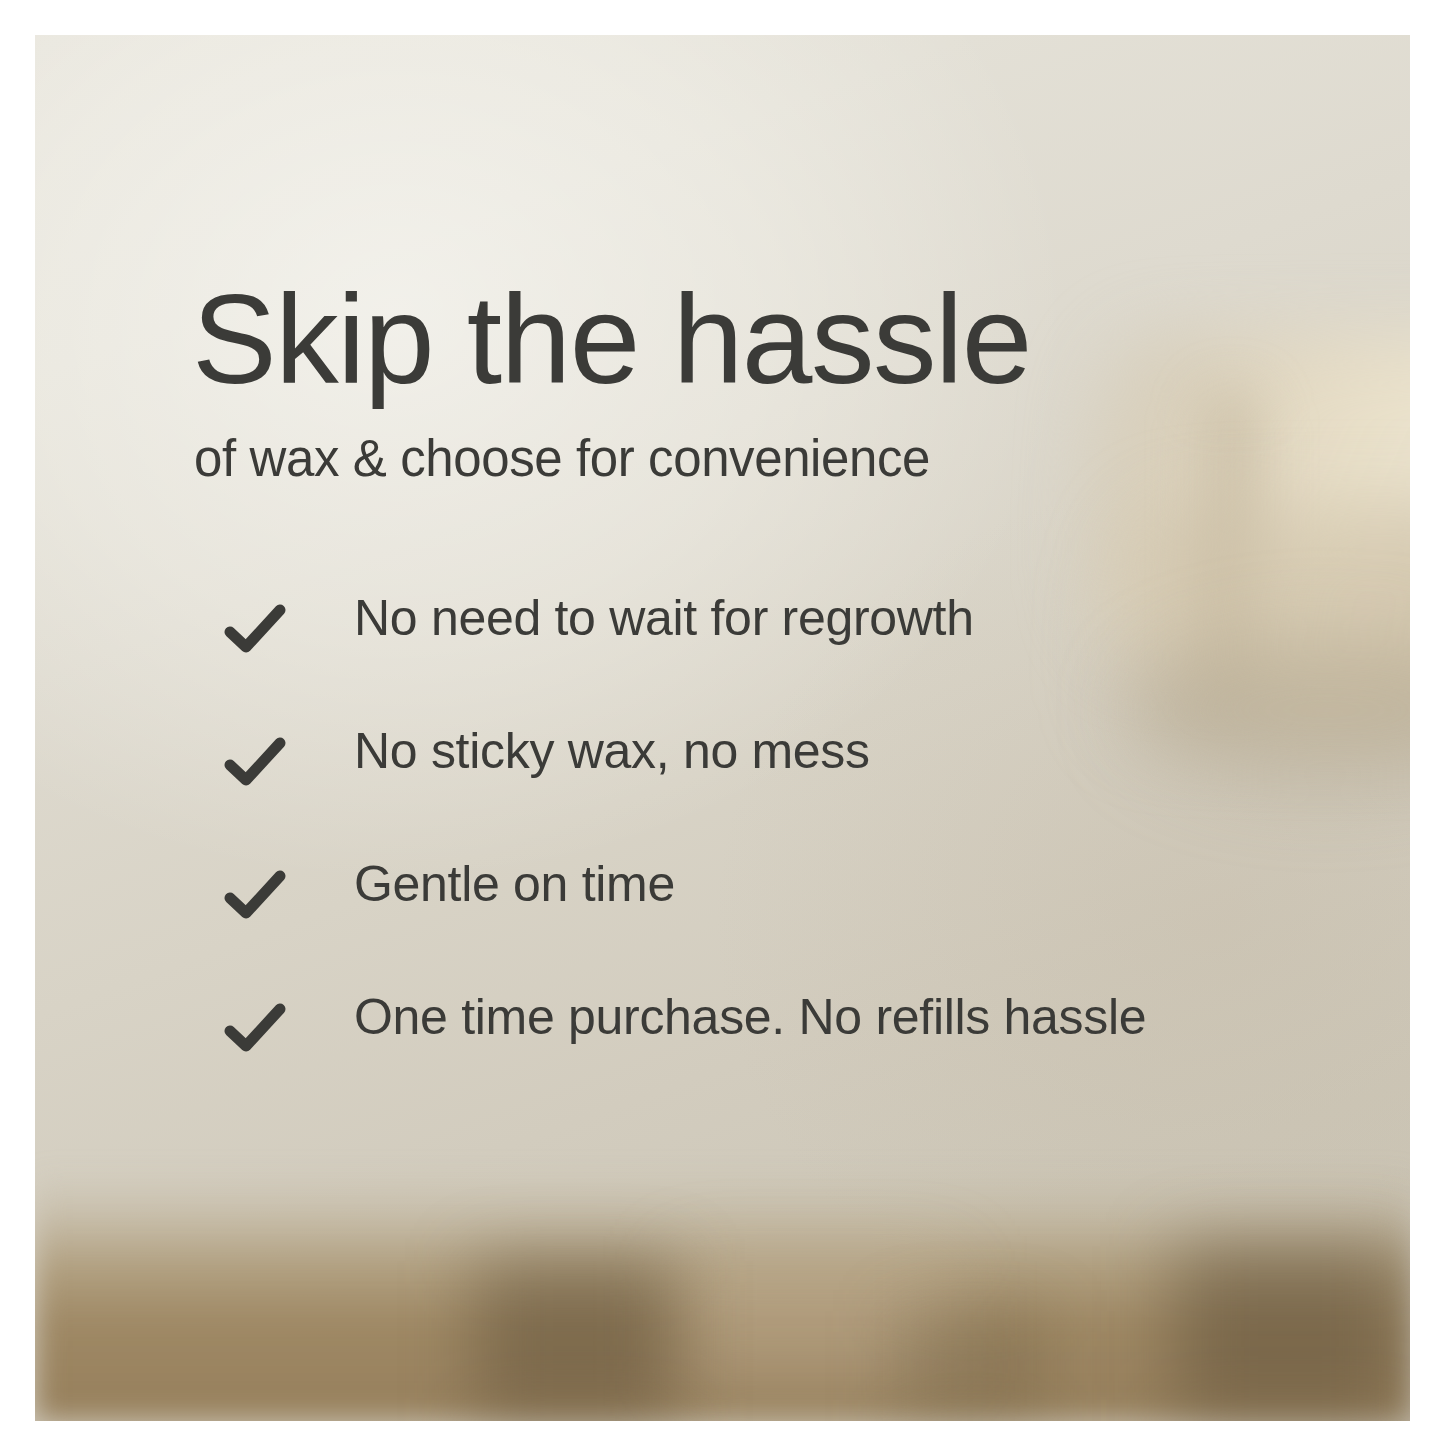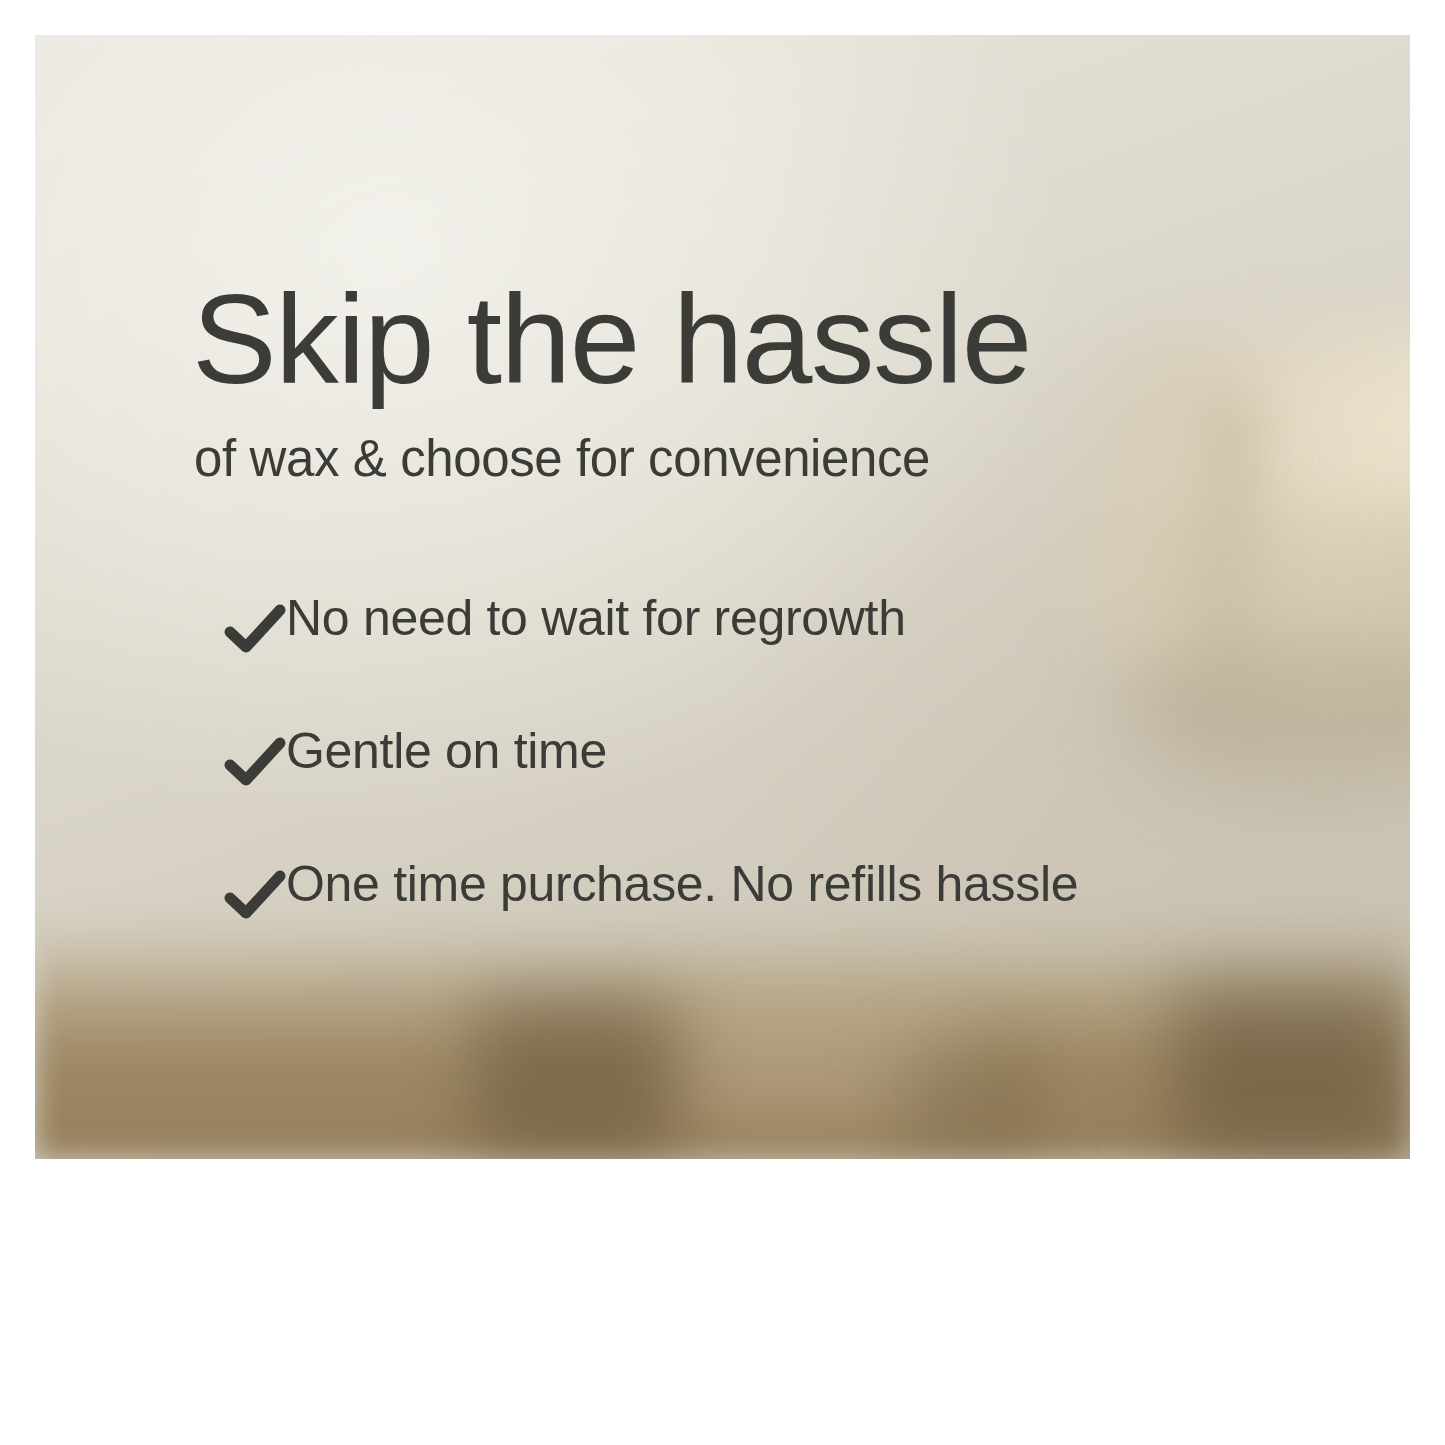--- a/index.html
+++ b/index.html
@@ -17,21 +17,21 @@
     overflow: hidden;
     font-family: "Liberation Sans", "DejaVu Sans", sans-serif;
   }
 
   
   .photo-frame {
     position: absolute;
     left: 35px;
     top: 35px;
     width: 1375px;
-    height: 1124px;
+    height: 1386px;
     overflow: hidden;
     background: #fca5a5;
   }
 
   
   .wall-base {
     position: absolute;
     inset: 0;
     background:
       linear-gradient(160deg,
@@ -217,20 +217,21 @@
     margin-top: 8px;
   }
   .check-icon svg {
     display: block;
     width: 62px;
     height: 56px;
   }
 
   .feature-text {
     flex: 0 0 auto;
+    margin-left: 68px;
     font-size: 50px;
     font-weight: 400;
     letter-spacing: -0.3px;
     line-height: 1;
     color: #3b3b38;
     white-space: nowrap;
   }
 </style>
 </head>
 <body>
@@ -263,20 +264,28 @@
 
         <div class="feature-row">
           <span class="check-icon">
             <svg viewBox="0 0 62 56" xmlns="http://www.w3.org/2000/svg">
               <path d="M6 31 L22 46 L56 9" fill="none" stroke="#3b3b38" stroke-width="11" stroke-linecap="round" stroke-linejoin="round"></path>
             </svg>
           </span>
           <span class="feature-text">No need to wait for regrowth</span>
         </div>
 
+        <div class="feature-row">
+          <span class="check-icon">
+            <svg viewBox="0 0 62 56" xmlns="http://www.w3.org/2000/svg">
+              <path d="M6 31 L22 46 L56 9" fill="none" stroke="#3b3b38" stroke-width="11" stroke-linecap="round" stroke-linejoin="round"></path>
+            </svg>
+          </span>
+          <span class="feature-text">No sticky wax, no mess</span>
+        </div>
 
 
         <div class="feature-row">
           <span class="check-icon">
             <svg viewBox="0 0 62 56" xmlns="http://www.w3.org/2000/svg">
               <path d="M6 31 L22 46 L56 9" fill="none" stroke="#3b3b38" stroke-width="11" stroke-linecap="round" stroke-linejoin="round"></path>
             </svg>
           </span>
           <span class="feature-text">Gentle on time</span>
         </div>

